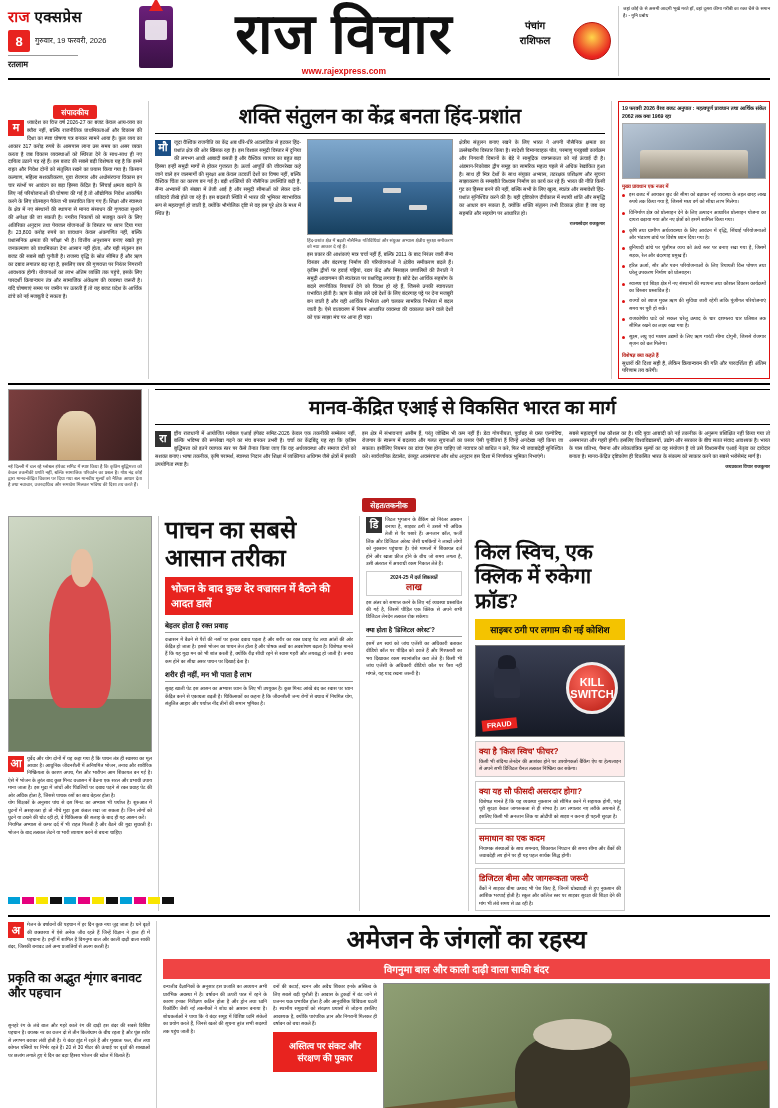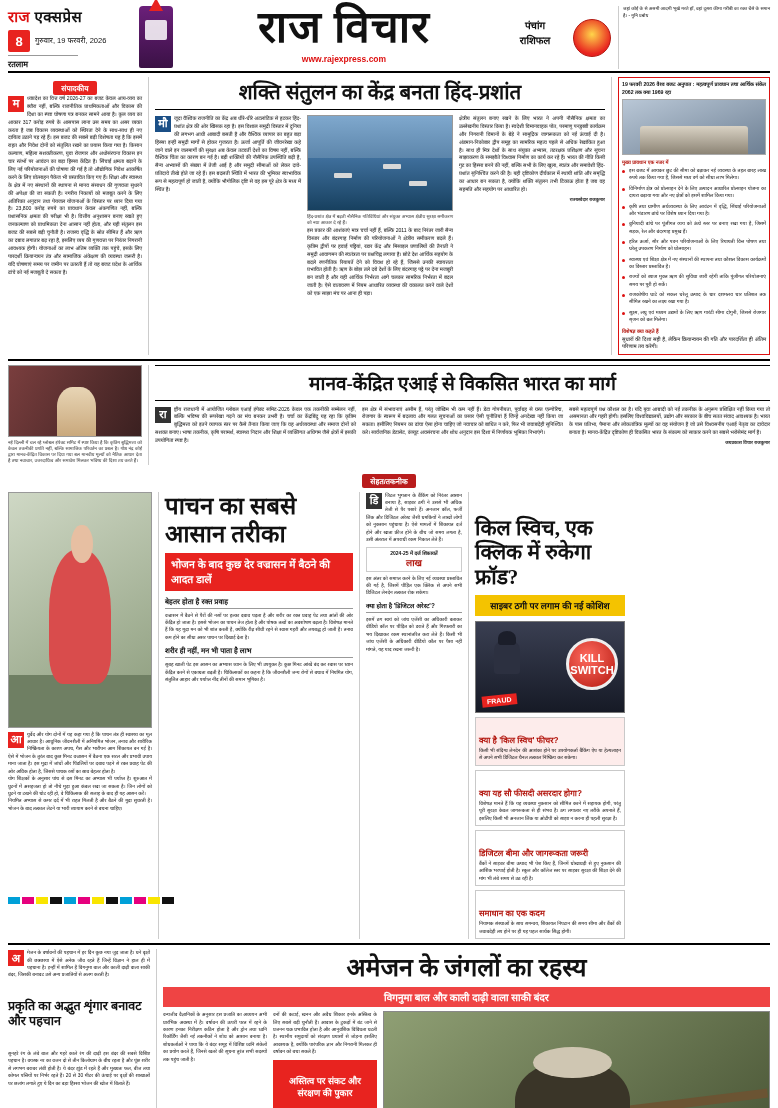--- a/index.html
+++ b/index.html
@@ -22,21 +22,21 @@
   .mh-page-sq { width:22px; height:22px; background:#e8231f; color:#fff; font-weight:bold;
                 display:flex; align-items:center; justify-content:center; font-size:13px; border-radius:2px;}
   .mh-date { font-size:7.5px; margin-left:5px; line-height:1.5; }
   .mh-city { font-size:8px; font-weight:bold; border-top:1px solid #999; margin-top:3px; padding-top:2px; width:70px;}
   .mh-logo { width:56px; display:flex; align-items:flex-start; justify-content:center; }
   .lamp { width:34px; height:62px; background:linear-gradient(#6b1f7a,#3a1145); border-radius:4px 4px 2px 2px; position:relative;}
   .lamp:before{content:"";position:absolute;left:50%;top:-8px;transform:translateX(-50%);
     width:0;height:0;border-left:7px solid transparent;border-right:7px solid transparent;border-bottom:13px solid #e8231f;}
   .lamp:after{content:"";position:absolute;left:6px;top:14px;width:22px;height:20px;background:#fff;opacity:.85;border-radius:2px;}
   .mh-center { flex:1; text-align:center; }
-  .mh-title { font-family:"Liberation Serif", serif; font-size:44px; font-weight:bold; line-height:1; letter-spacing:1px; }
+  .mh-title { font-family:"Liberation Serif", serif; font-size:56px; font-weight:bold; line-height:1; letter-spacing:1px; }
   .mh-site { color:#d11; font-size:8.5px; font-weight:bold; margin-top:4px;}
   .mh-panchang { width:62px; text-align:center; font-size:10px; font-weight:bold; line-height:1.5; padding-top:12px;}
   .mh-seal { width:52px; display:flex; align-items:center; justify-content:center;}
   .seal { width:38px;height:38px;border-radius:50%;
       background:radial-gradient(circle at 50% 40%, #ffd54a, #e8231f 70%); border:1px solid #b3170f;}
   .mh-topnote { width:152px; font-size:4.6px; line-height:1.45; text-align:justify; border-left:1px solid #ccc; padding-left:4px;}
 
   
   .band { display:flex; gap:6px; }
   .rule { border-top:1px solid #bbb; margin:4px 0; }
@@ -98,31 +98,31 @@
   .ks-title { font-family:"Liberation Serif", serif; font-size:21px; font-weight:bold; line-height:1.18;margin-top:24px; }
   .yellowbar { background:#f4c300; color:#111; font-weight:bold; font-size:9px; padding:4px 6px; margin:5px 0; text-align:center;}
   .ks-photo { height:92px; background:linear-gradient(#3a3f52,#161a26); border:1px solid #777; position:relative; overflow:hidden;}
   .ks-btn { position:absolute; right:6px; top:16px; width:52px;height:52px;border-radius:50%;
       background:radial-gradient(circle at 40% 35%, #ff6b5e, #b3170f); border:3px solid #eee;
       color:#fff; font-size:11px; font-weight:bold; display:flex;align-items:center;justify-content:center; text-align:center; line-height:1.1;}
   .ks-fraud { position:absolute; left:6px; bottom:6px; background:#e8231f; color:#fff; font-size:7px; font-weight:bold; padding:2px 5px; transform:rotate(-6deg);}
   .ks-thief { position:absolute; left:18px; top:18px; width:26px;height:34px; background:#2c3040; border-radius:10px 10px 3px 3px;}
   .ks-thief:after{content:"";position:absolute;left:4px;top:-9px;width:18px;height:14px;background:#1b1e2a;border-radius:50% 50% 20% 20%;}
   .qbox { border:1px solid #c9c9c9; padding:3px; margin-top:4px;}
-  .q-h { font-size:8.2px; font-weight:bold; color:#b3170f; margin-bottom:2px;margin-top:13px;}
+  .q-h { font-size:8.2px; font-weight:bold; color:#b3170f; margin-bottom:2px;}
 
   
   .am-title { font-family:"Liberation Serif", serif; font-size:25px; font-weight:bold; text-align:center; }
   .graybar { background:#ef4444; color:#fff; font-size:10px; font-weight:bold; padding:3px 6px; text-align:center; margin:4px 0;}
   .monkey-photo { height:210px; background:linear-gradient(140deg,#8f9f74,#3f4a2c); border:1px solid #888; position:relative; overflow:hidden;}
   .monkey-photo .branch{position:absolute;left:0;right:0;top:48%;height:9px;background:#6b5433;transform:rotate(-7deg);}
   .monkey-photo .mk{position:absolute;left:34%;top:24%;width:30%;height:44%;background:#3a3528;border-radius:42% 42% 32% 32%;}
   .monkey-photo .mk:after{content:"";position:absolute;left:16%;top:-16%;width:68%;height:34%;background:#cfc6b2;border-radius:50%;}
   .nature-title { font-family:"Liberation Serif", serif; font-size:12.5px; font-weight:bold; line-height:1.25; }
-  .redcall { background:#e8231f; color:#fff; font-size:9px; font-weight:bold; padding:15px; text-align:center; line-height:1.35;}
+  .redcall { background:#e8231f; color:#fff; font-size:9px; font-weight:bold; padding:8px; text-align:center; line-height:1.35;}
 
   
   .cmyk { position:absolute; left:8px; bottom:4px; display:flex; gap:2px; }
   .cmyk i { width:12px;height:7px;display:block; }
 </style>
 </head>
 <body>
 
 <div class="page">
 
@@ -148,21 +148,21 @@
     <div class="mh-panchang">
       <div>पंचांग</div>
       <div>राशिफल</div>
     </div>
     <div class="mh-seal">
       <div class="seal"></div>
     </div>
     <div class="mh-topnote">जहां कोई के से असमी आदमी भूखे मरते हों, वहां दूसरा कीमा गरीबी का रक्त चैसे के समान है। - मुनि प्रबोध</div>
   </div>
 
-  <div class="band" style="margin-top:4px;">
+  <div class="band" style="margin-top:21px;">
 
     <div class="edit-col">
       <div style="text-align:center;">
         <span class="tag">संपादकीय</span>
       </div>
       <div class="body-text">
         <span class="dropcap">म</span>
         <span>ध्यप्रदेश का वित्त वर्ष 2026-27 का बजट केवल आय-व्यय का ब्यौरा नहीं, बल्कि राजनीतिक प्राथमिकताओं और विकास की दिशा का स्पष्ट घोषणा पत्र बनकर सामने आया है। कुल व्यय का आकार 317 करोड़ रुपये के आसपास लाना उस समय का असर व्यक्त करता है जब विकास व्यवस्थाओं को स्थिरता देने के साथ-साथ ही नए दायित्व उठाने पड़ रहे हैं। इस बजट की सबसे बड़ी विशेषता यह है कि इसमें राहत और निवेश दोनों को संतुलित रखने का प्रयास किया गया है। किसान कल्याण, महिला सशक्तीकरण, युवा रोजगार और अधोसंरचना विकास इन चार स्तंभों पर आवंटन का बड़ा हिस्सा केंद्रित है। सिंचाई क्षमता बढ़ाने के लिए नई परियोजनाओं की घोषणा की गई है तो औद्योगिक निवेश आकर्षित करने के लिए प्रोत्साहन पैकेज भी प्रस्तावित किए गए हैं। शिक्षा और स्वास्थ्य के क्षेत्र में नए संस्थानों की स्थापना से मानव संसाधन की गुणवत्ता सुधरने की अपेक्षा की जा सकती है। नगरीय निकायों को मजबूत करने के लिए अतिरिक्त अनुदान तथा पेयजल योजनाओं के विस्तार पर ध्यान दिया गया है। 23,800 करोड़ रुपये का प्रावधान केवल अंकगणित नहीं, बल्कि प्रशासनिक क्षमता की परीक्षा भी है। वित्तीय अनुशासन बनाए रखते हुए जनकल्याण को प्राथमिकता देना आसान नहीं होता, और यही संतुलन इस बजट की सबसे बड़ी चुनौती है। राजस्व वृद्धि के स्रोत सीमित हैं और ऋण का दबाव लगातार बढ़ रहा है, इसलिए व्यय की गुणवत्ता पर निरंतर निगरानी आवश्यक होगी। योजनाओं का लाभ अंतिम व्यक्ति तक पहुंचे, इसके लिए पारदर्शी क्रियान्वयन तंत्र और सामाजिक अंकेक्षण की व्यवस्था जरूरी है। यदि घोषणाएं समय पर जमीन पर उतरती हैं तो यह बजट प्रदेश के आर्थिक ढांचे को नई मजबूती दे सकता है।</span>
       </div>
     </div>
@@ -304,26 +304,26 @@
       </div>
       <div class="qbox" style="background:#fdeceb;">
         <div class="q-h">क्या है 'किल स्विच' फीचर?</div>
         <div class="body-text sm">किसी भी संदिग्ध लेनदेन की आशंका होने पर उपयोगकर्ता बैंकिंग ऐप या हेल्पलाइन से अपने सभी डिजिटल चैनल तत्काल निष्क्रिय कर सकेगा।</div>
       </div>
       <div class="qbox">
         <div class="q-h">क्या यह सौ फीसदी असरदार होगा?</div>
         <div class="body-text sm">विशेषज्ञ मानते हैं कि यह व्यवस्था नुकसान को सीमित करने में सहायक होगी, परंतु पूरी सुरक्षा केवल जागरूकता से ही संभव है। ठग लगातार नए तरीके अपनाते हैं, इसलिए किसी भी अनजान लिंक या ओटीपी को साझा न करना ही पहली सुरक्षा है।</div>
       </div>
       <div class="qbox">
+        <div class="q-h">समाधान का एक कदम</div>
+        <div class="body-text sm">नियामक संस्थाओं के साथ समन्वय, शिकायत निपटान की समय सीमा और बैंकों की जवाबदेही तय होने पर ही यह पहल सार्थक सिद्ध होगी।</div>
+      </div>
+      <div class="qbox">
         <div class="q-h">डिजिटल बीमा और जागरूकता जरूरी</div>
         <div class="body-text sm">बैंकों ने साइबर बीमा उत्पाद भी पेश किए हैं, जिनमें धोखाधड़ी से हुए नुकसान की आंशिक भरपाई होती है। स्कूल और कॉलेज स्तर पर साइबर सुरक्षा की शिक्षा देने की मांग भी लंबे समय से उठ रही है।</div>
-      </div>
-      <div class="qbox">
-        <div class="q-h">समाधान का एक कदम</div>
-        <div class="body-text sm">नियामक संस्थाओं के साथ समन्वय, शिकायत निपटान की समय सीमा और बैंकों की जवाबदेही तय होने पर ही यह पहल सार्थक सिद्ध होगी।</div>
       </div>
     </div>
   </div>
 
   <div class="rule" style="border-top:2px solid #000;"></div>
 
   <div class="band">
 
     <div style="width:142px;">
       <div class="body-text sm">

